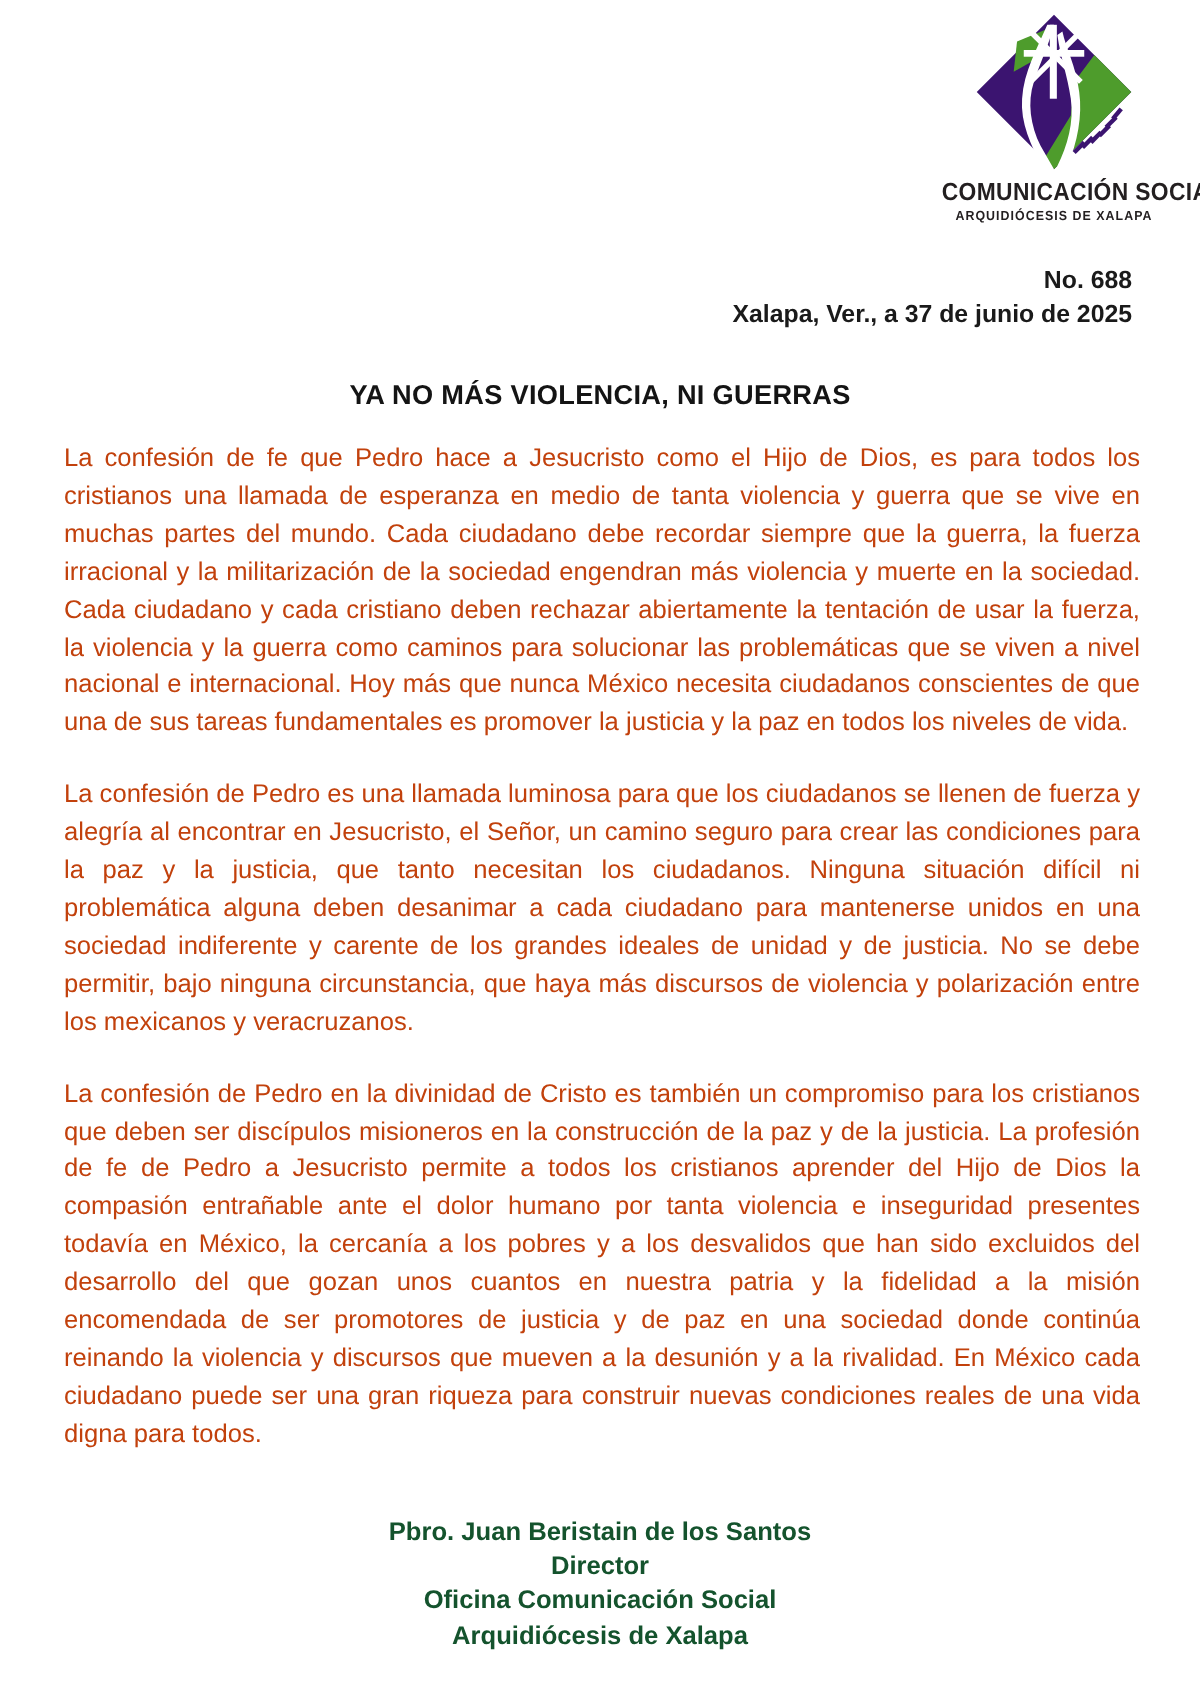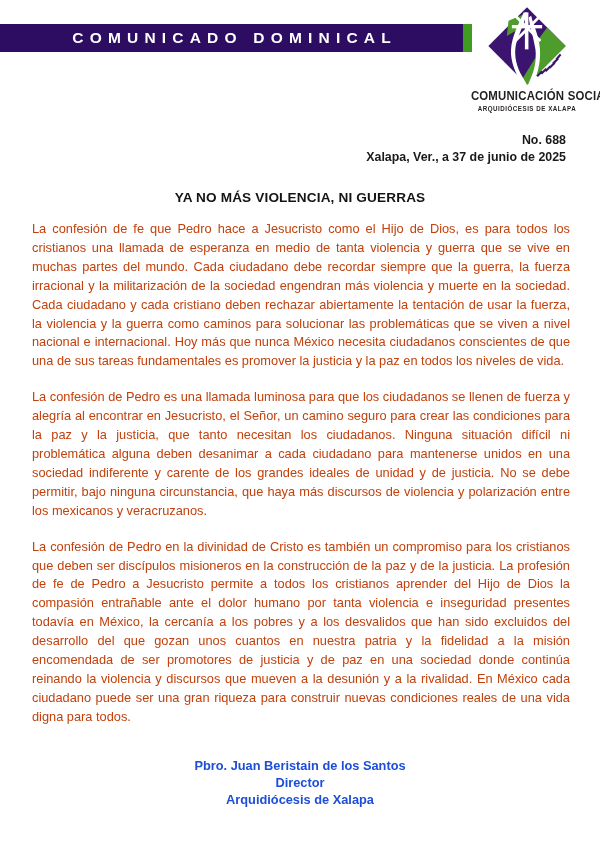--- a/index.html
+++ b/index.html
@@ -130,34 +130,28 @@
 
   
   .signature {
     margin-top: 30px;
     text-align: center;
   }
   .signature div {
     font-size: 12.8px;
     font-weight: 700;
     line-height: 17.4px;
-    color: #1d4ed8;
+    color: #14532d;
   }
 </style>
 </head>
 <body>
 
 <div class="header">
 
-  <div class="banner-wrap">
-    <div class="banner-bar">
-      <span class="banner-text">COMUNICADO DOMINICAL</span>
-    </div>
-    <div class="banner-accent"></div>
-  </div>
 
   <div class="logo">
     <svg class="logo-mark" viewBox="0 0 100 100">
 
       <polygon points="50,4 96,50 50,96 4,50" fill="#3b1470"></polygon>
 
       <path d="M50,96 L96,50 L74,28 L62,44 L60,64 L44,90 Z" fill="#4e9c2c"></path>
 
       <path d="M28,20 L47,12 L40,30 L26,38 Z" fill="#4e9c2c"></path>
 
@@ -194,14 +188,15 @@
 
 <div class="body-copy">
   <p>La confesión de fe que Pedro hace a Jesucristo como el Hijo de Dios, es para todos los cristianos una llamada de esperanza en medio de tanta violencia y guerra que se vive en muchas partes del mundo.  Cada ciudadano debe recordar siempre que la guerra, la fuerza irracional y  la militarización de la sociedad engendran más violencia y muerte en la sociedad. Cada ciudadano y cada cristiano deben rechazar abiertamente la tentación de usar la fuerza, la violencia y la guerra como caminos para solucionar las problemáticas que se viven a nivel nacional e internacional. Hoy más que nunca México necesita ciudadanos conscientes de que una de sus tareas fundamentales es promover la justicia y la paz en todos los niveles de vida.</p>
   <p>La confesión de Pedro es una llamada luminosa para que los ciudadanos se llenen de fuerza y alegría al encontrar en Jesucristo, el Señor, un camino seguro para crear las condiciones para la paz y la  justicia, que tanto necesitan los ciudadanos. Ninguna situación difícil ni problemática alguna deben desanimar a cada ciudadano para mantenerse unidos en una sociedad indiferente y carente de los grandes ideales de unidad y de justicia. No se debe permitir, bajo ninguna circunstancia, que haya más discursos de violencia y polarización entre los mexicanos y veracruzanos.</p>
   <p>La confesión de Pedro en la divinidad de Cristo es también un compromiso para los cristianos que deben ser discípulos misioneros en la construcción de la paz y de la justicia. La profesión de fe de  Pedro a Jesucristo permite a todos los cristianos aprender del Hijo de Dios la compasión entrañable ante el dolor humano por tanta violencia e inseguridad presentes todavía en México,  la cercanía a los pobres y a los desvalidos que han sido excluidos del desarrollo del que gozan unos cuantos en nuestra patria y la fidelidad a la misión encomendada de ser promotores de justicia y de paz en una sociedad donde continúa reinando la violencia y discursos que mueven a la desunión y a la rivalidad. En México cada ciudadano puede ser una gran riqueza para construir nuevas condiciones reales de una vida digna para todos.</p>
 </div>
 
 <div class="signature">
   <div>Pbro. Juan Beristain de los Santos</div>
   <div>Director</div>
+  <div>Oficina Comunicación Social</div>
   <div>Arquidiócesis de Xalapa</div>
 </div>
 
 </body></html>

